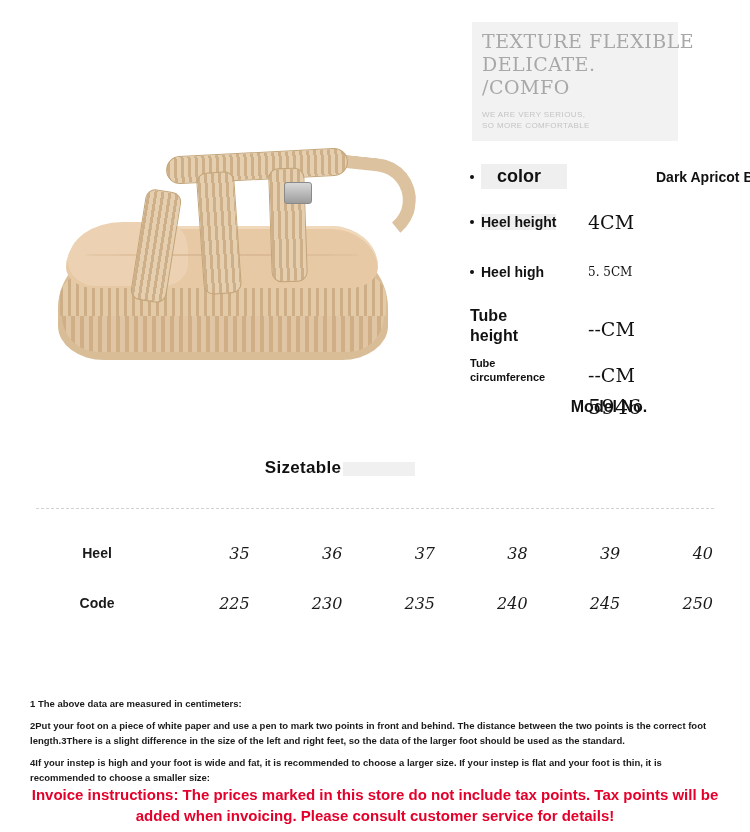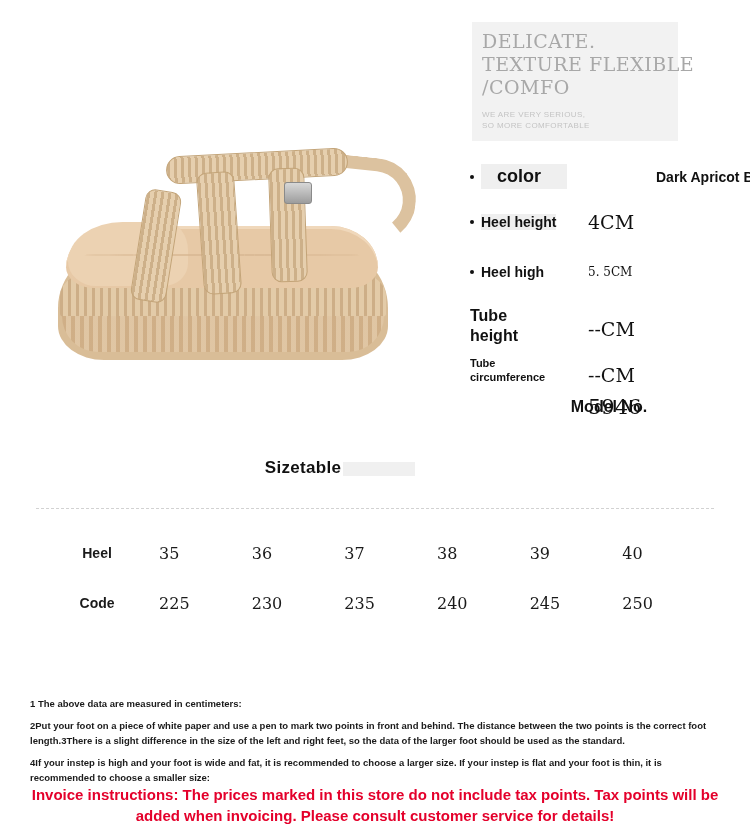--- a/index.html
+++ b/index.html
@@ -287,21 +287,22 @@
   table.sizes td.rowhead {
     width: 122px;
     text-align: center;
     font-weight: bold;
     font-size: 14px;
     font-family: "Liberation Sans", sans-serif;
   }
   table.sizes td.rowhead .two-line { line-height: 16px; }
   table.sizes td.cell {
     width: 92px;
-    text-align: left;
+    text-align: right;
+    font-style: italic;
   }
 
   
   .notes {
     position: absolute;
     left: 30px;
     top: 696px;
     width: 690px;
     font-size: 9.5px;
     line-height: 15px;
@@ -344,22 +345,22 @@
       <div class="strap strap-toe"></div>
       <div class="strap strap-mid"></div>
       <div class="strap strap-ankle"></div>
       <div class="buckle"></div>
     </div>
   </div>
 
   <div class="spec-panel">
 
     <div class="headline-block">
+      <div class="headline l2">TEXTURE  FLEXIBLE</div>
       <div class="headline">DELICATE.</div>
-      <div class="headline l2">TEXTURE  FLEXIBLE</div>
       <div class="headline">/COMFO</div>
       <div class="subline">
         <div>WE ARE VERY SERIOUS,</div>
         <div>SO MORE COMFORTABLE</div>
       </div>
     </div>
 
     <div class="spec-row" id="row-color">
       <span class="spec-label">
         <span class="bullet"></span>

